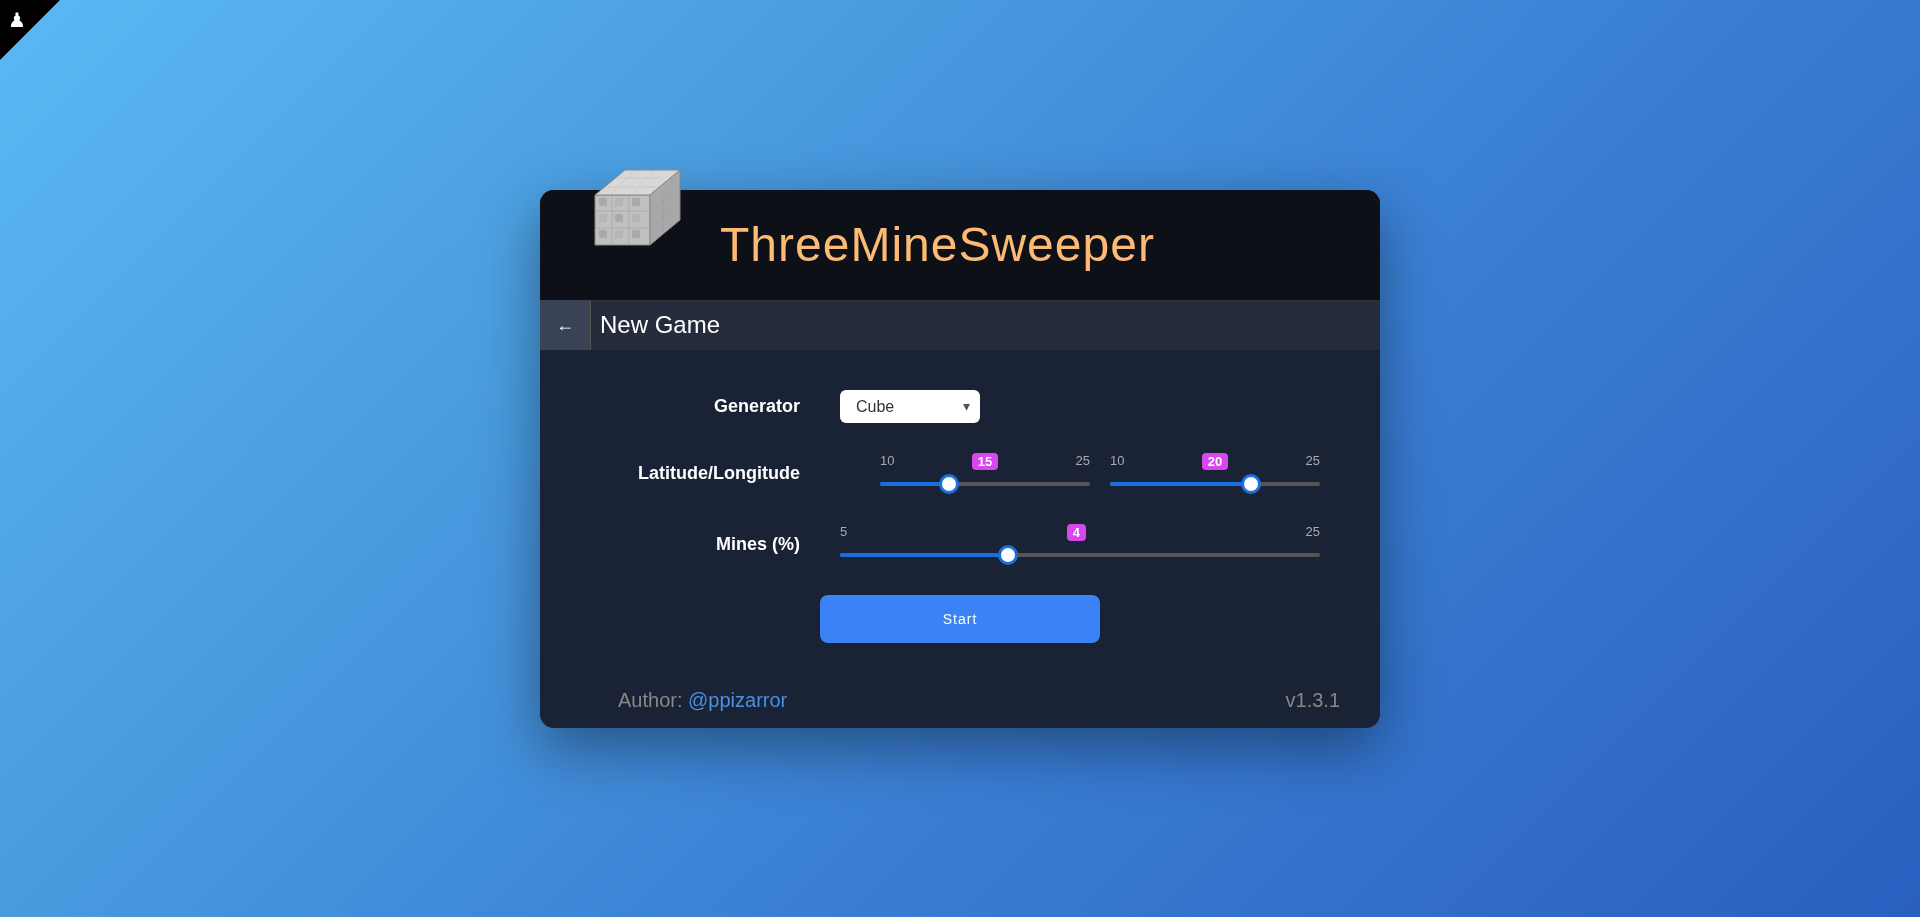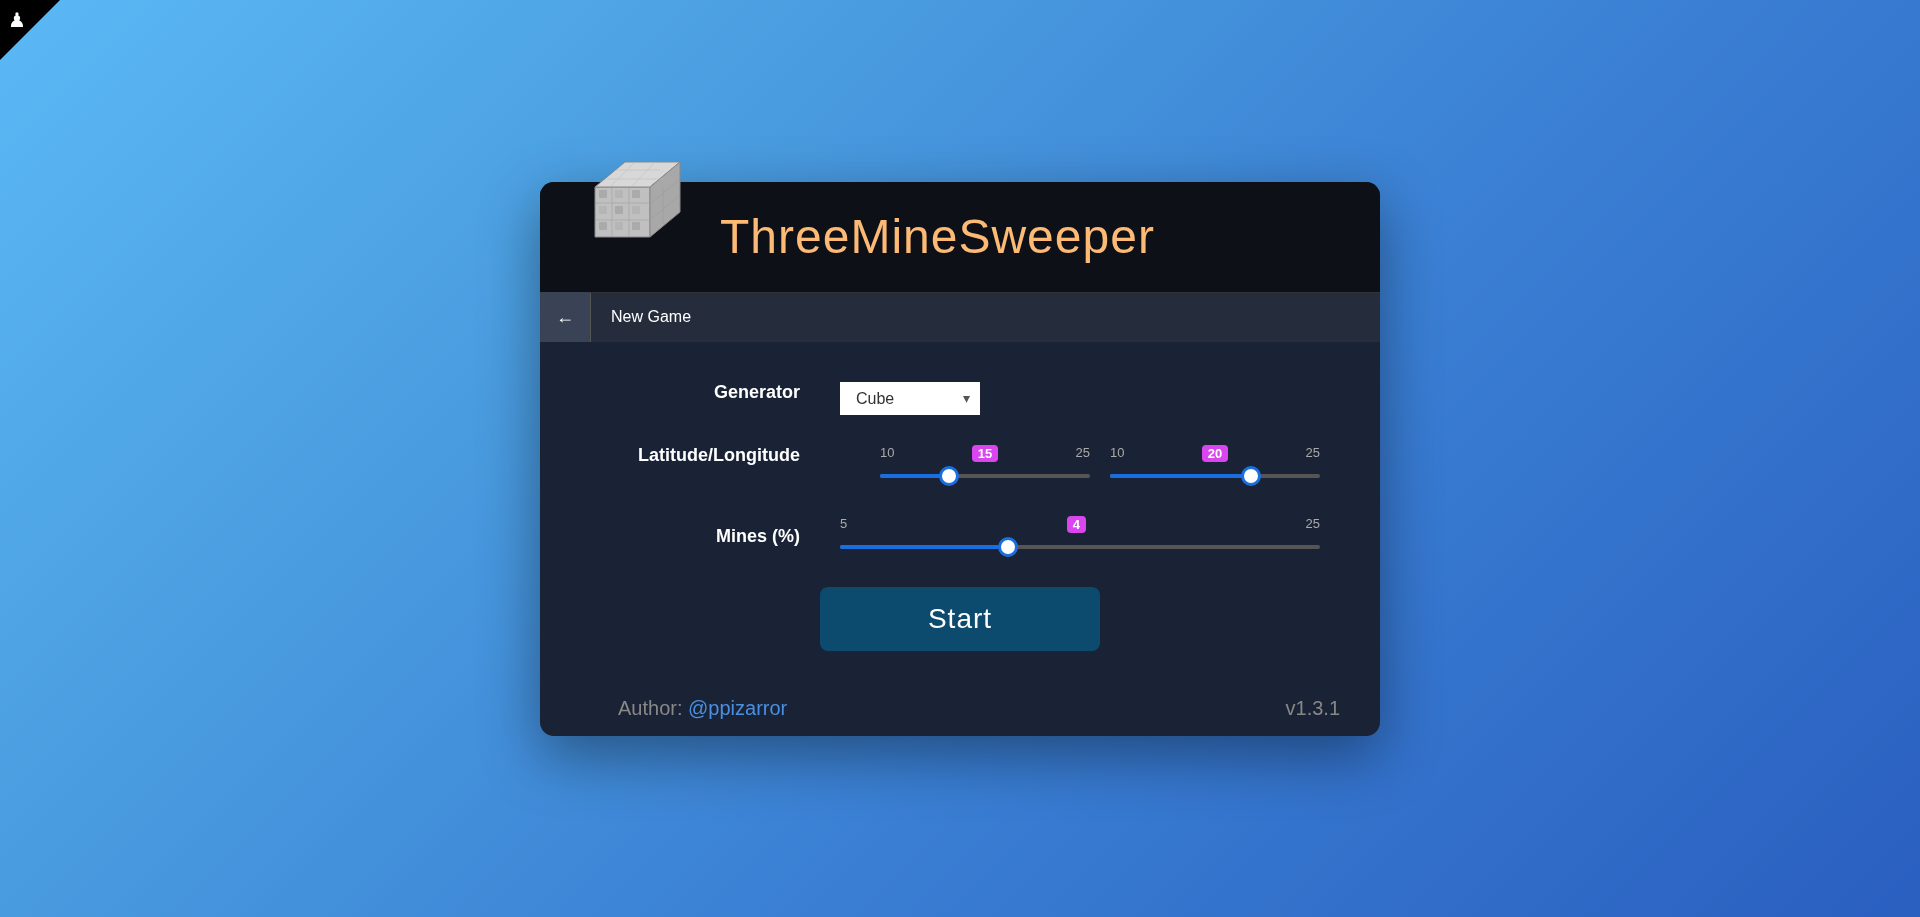--- a/index.html
+++ b/index.html
@@ -105,52 +105,52 @@
     }
 
     .nav-divider {
       width: 1px;
       height: 100%;
       background: #555;
     }
 
     .nav-title {
       color: white;
-      font-size: 16px;
+      font-size: 24px;
       font-weight: 400;
-      padding-left: 20px;
+      padding-left: 9px;
     }
 
     
     .card-body {
       padding: 40px 60px 30px 60px;
     }
 
     
     .form-row {
       display: flex;
-      align-items: flex-start;
+      align-items: center;
       margin-bottom: 30px;
     }
 
     .form-label {
       color: white;
       font-size: 18px;
       font-weight: 600;
       width: 200px;
       text-align: right;
       margin-right: 40px;
       flex-shrink: 0;
     }
 
     
     .generator-select {
       background: white;
       border: none;
-      border-radius: 0;
+      border-radius: 6px;
       padding: 8px 30px 8px 16px;
       font-size: 16px;
       color: #333;
       cursor: pointer;
       appearance: none;
       -webkit-appearance: none;
       width: 140px;
       position: relative;
     }
 
@@ -250,26 +250,26 @@
     }
 
     
     .mines-slider-container {
       width: 100%;
       position: relative;
     }
 
     
     .start-btn {
-      background: #0c4a6e;
+      background: #3b82f6;
       color: white;
       border: none;
       border-radius: 8px;
       padding: 16px 0;
-      font-size: 28px;
+      font-size: 14px;
       font-weight: 500;
       width: 280px;
       cursor: pointer;
       display: block;
       margin: 10px auto 0 auto;
       letter-spacing: 1px;
     }
 
     
     .card-footer {

